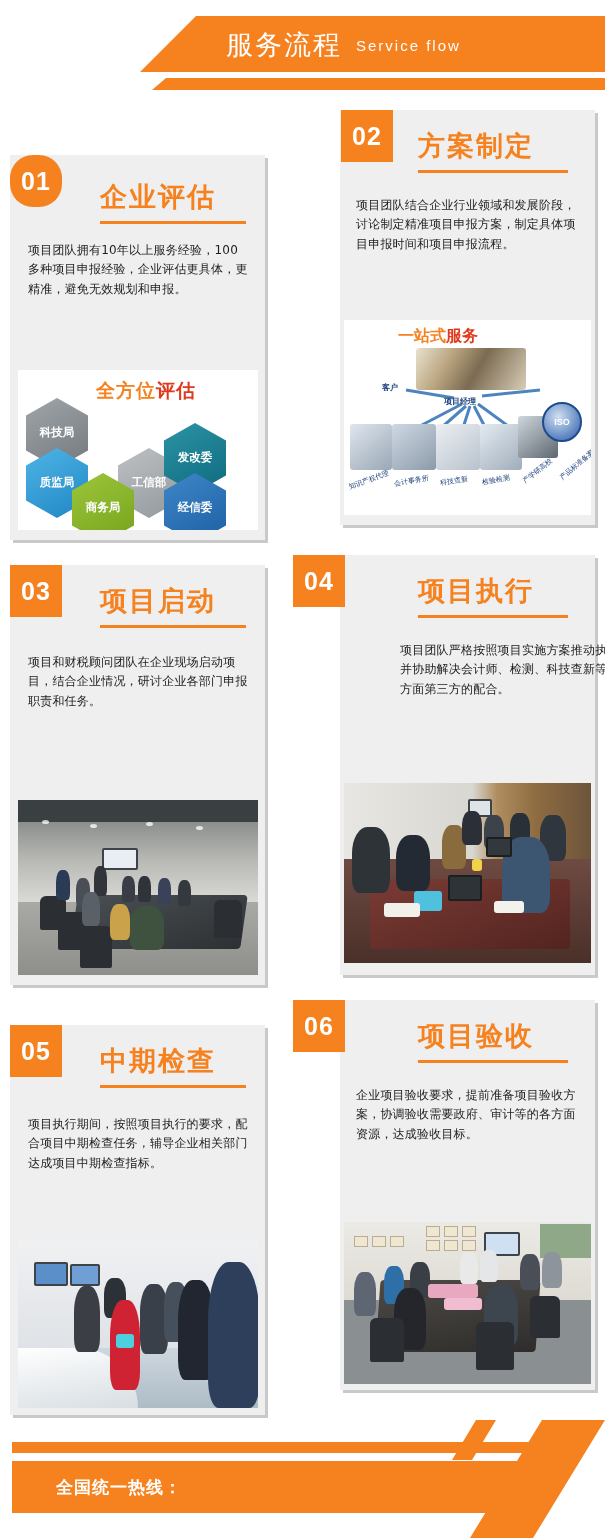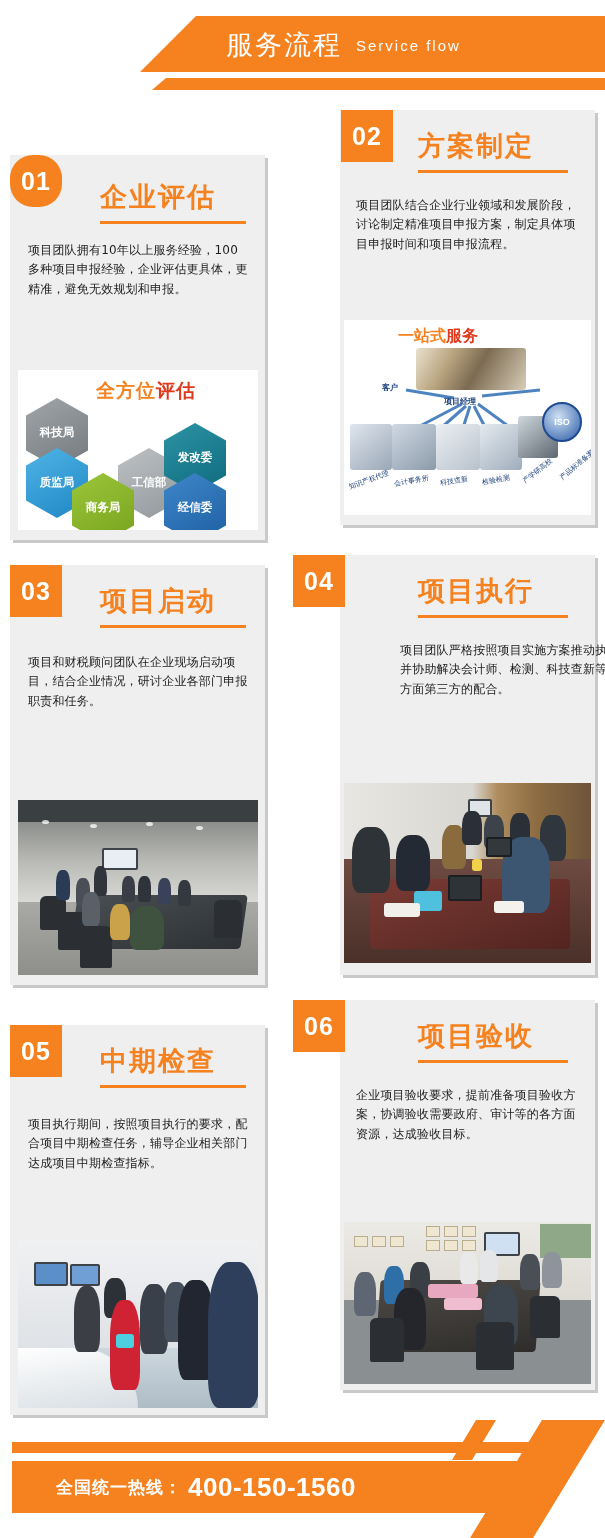--- a/index.html
+++ b/index.html
@@ -402,15 +402,14 @@
   </div>
 </div>
 
 <div class="footer">
   <div class="ft-stripe"></div>
   <div class="ft-bar"></div>
   <div class="ft-diag1"></div>
   <div class="ft-diag2"></div>
   <div class="ft-text">
     <span class="lbl">全国统一热线：</span>
-    <span class="num">400-150-1560</span>
   </div>
 </div>
 
 </body></html>

